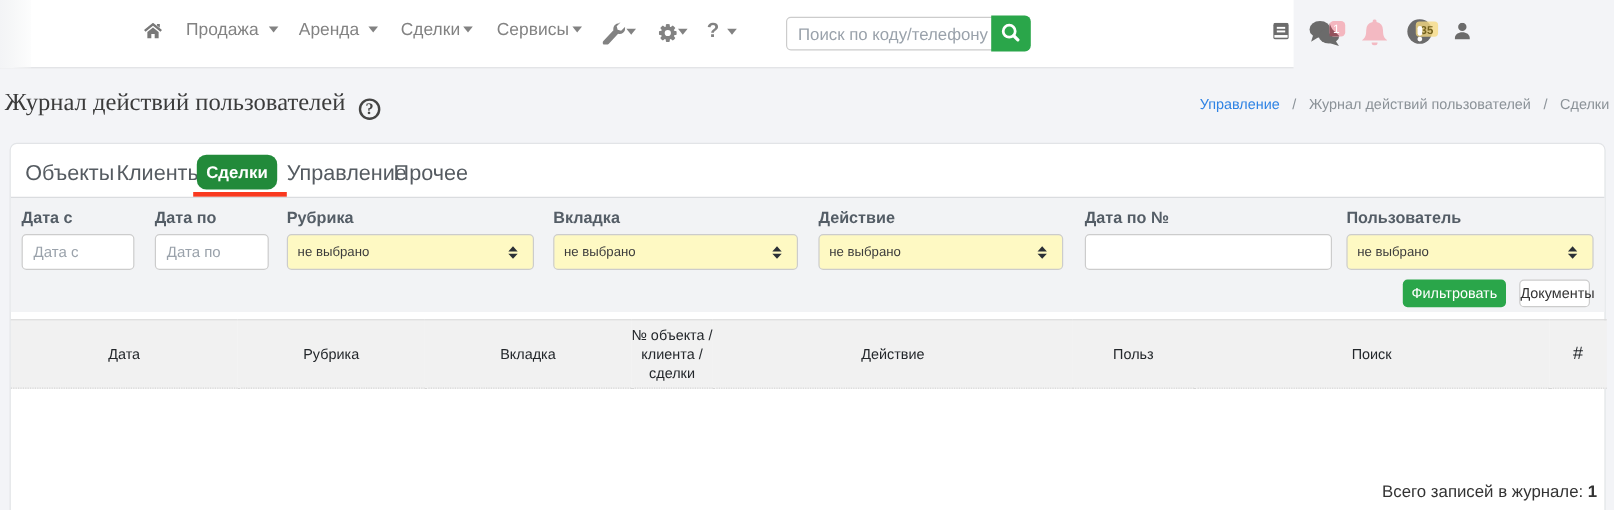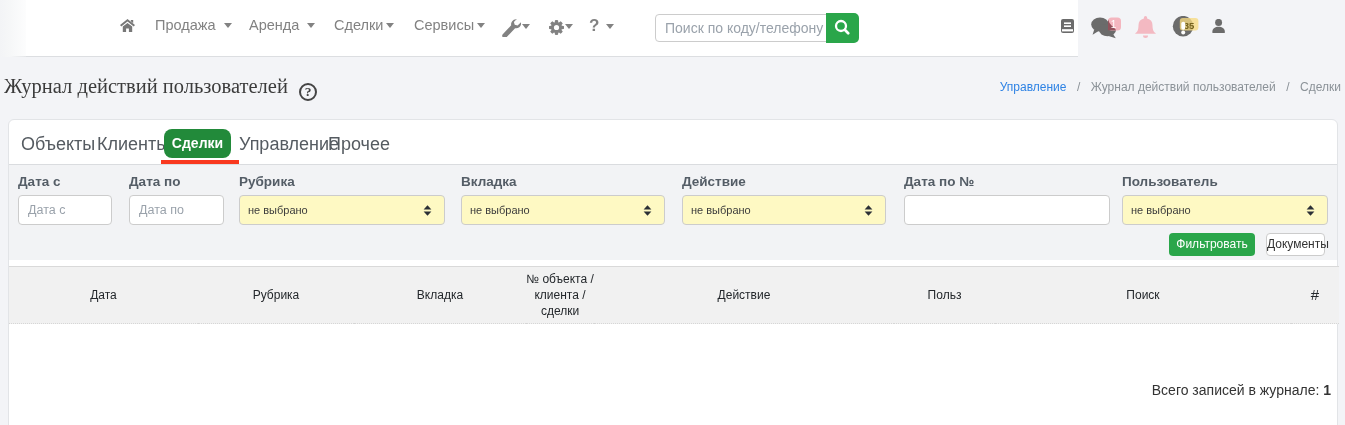--- a/index.html
+++ b/index.html
@@ -39,21 +39,21 @@
 .fselect { position:absolute; top:30px; height:30px; border:1px solid #ccc; border-radius:4px; background:#fef9c3; font-size:11px; color:#3c3c3c; padding-left:8px; line-height:28px; }
 .updown { position:absolute; right:12px; top:9px; width:9px; height:11px; }
 #btnfilter { position:absolute; left:1160px; top:68px; width:86px; height:23px; background:#2aa64a; border-radius:4px; color:#fff; font-size:12px; text-align:center; line-height:23px; }
 #btnclear { position:absolute; left:1257px; top:68px; width:59px; height:23px; background:#fff; border:1px solid #ccc; border-radius:4px; color:#333; font-size:12px; text-align:center; line-height:21px; }
 
 
 #tbl { position:absolute; left:0; top:146px; width:1328px; border-collapse:collapse; table-layout:fixed; font-size:12px; }
 #tbl th { background:#f1f1f1; font-weight:normal; color:#23272b; text-align:center; vertical-align:middle; height:57px; border-top:1px solid #d9d9d9; border-bottom:1px dotted #d6d6d6; line-height:16px; }
 #tbl td { text-align:center; vertical-align:middle; height:54px; padding-top:2px; border-bottom:1px dotted #d6d6d6; color:#333; line-height:15px; font-size:11.5px; }
 #tbl a { color:#2a6cc8; }
-#footer { position:absolute; right:6px; top:262px; font-size:14px; color:#333;text-align:center; }
+#footer { position:absolute; right:6px; top:281px; font-size:14px; color:#333;text-align:center; }
 </style>
 </head>
 <body>
 
 <div id="navbar">
   <div style="position:absolute;left:0;top:0;width:26px;height:57px;background:linear-gradient(to right,#f3f4f6 0px,#f6f7f8 10px,rgba(255,255,255,0) 32px);"></div>
   <svg class="abs" style="left:120px; top:19px" width="15" height="13" viewBox="0 0 15 13">
       <g fill="#787878">
         <path d="M7.5 0 L0 6.1 L1.3 7.4 L7.5 2.5 L13.7 7.4 L15 6.1 Z"></path>
         <path d="M10.8 1 h2.4 v3.2 l-2.4-2 z"></path>

